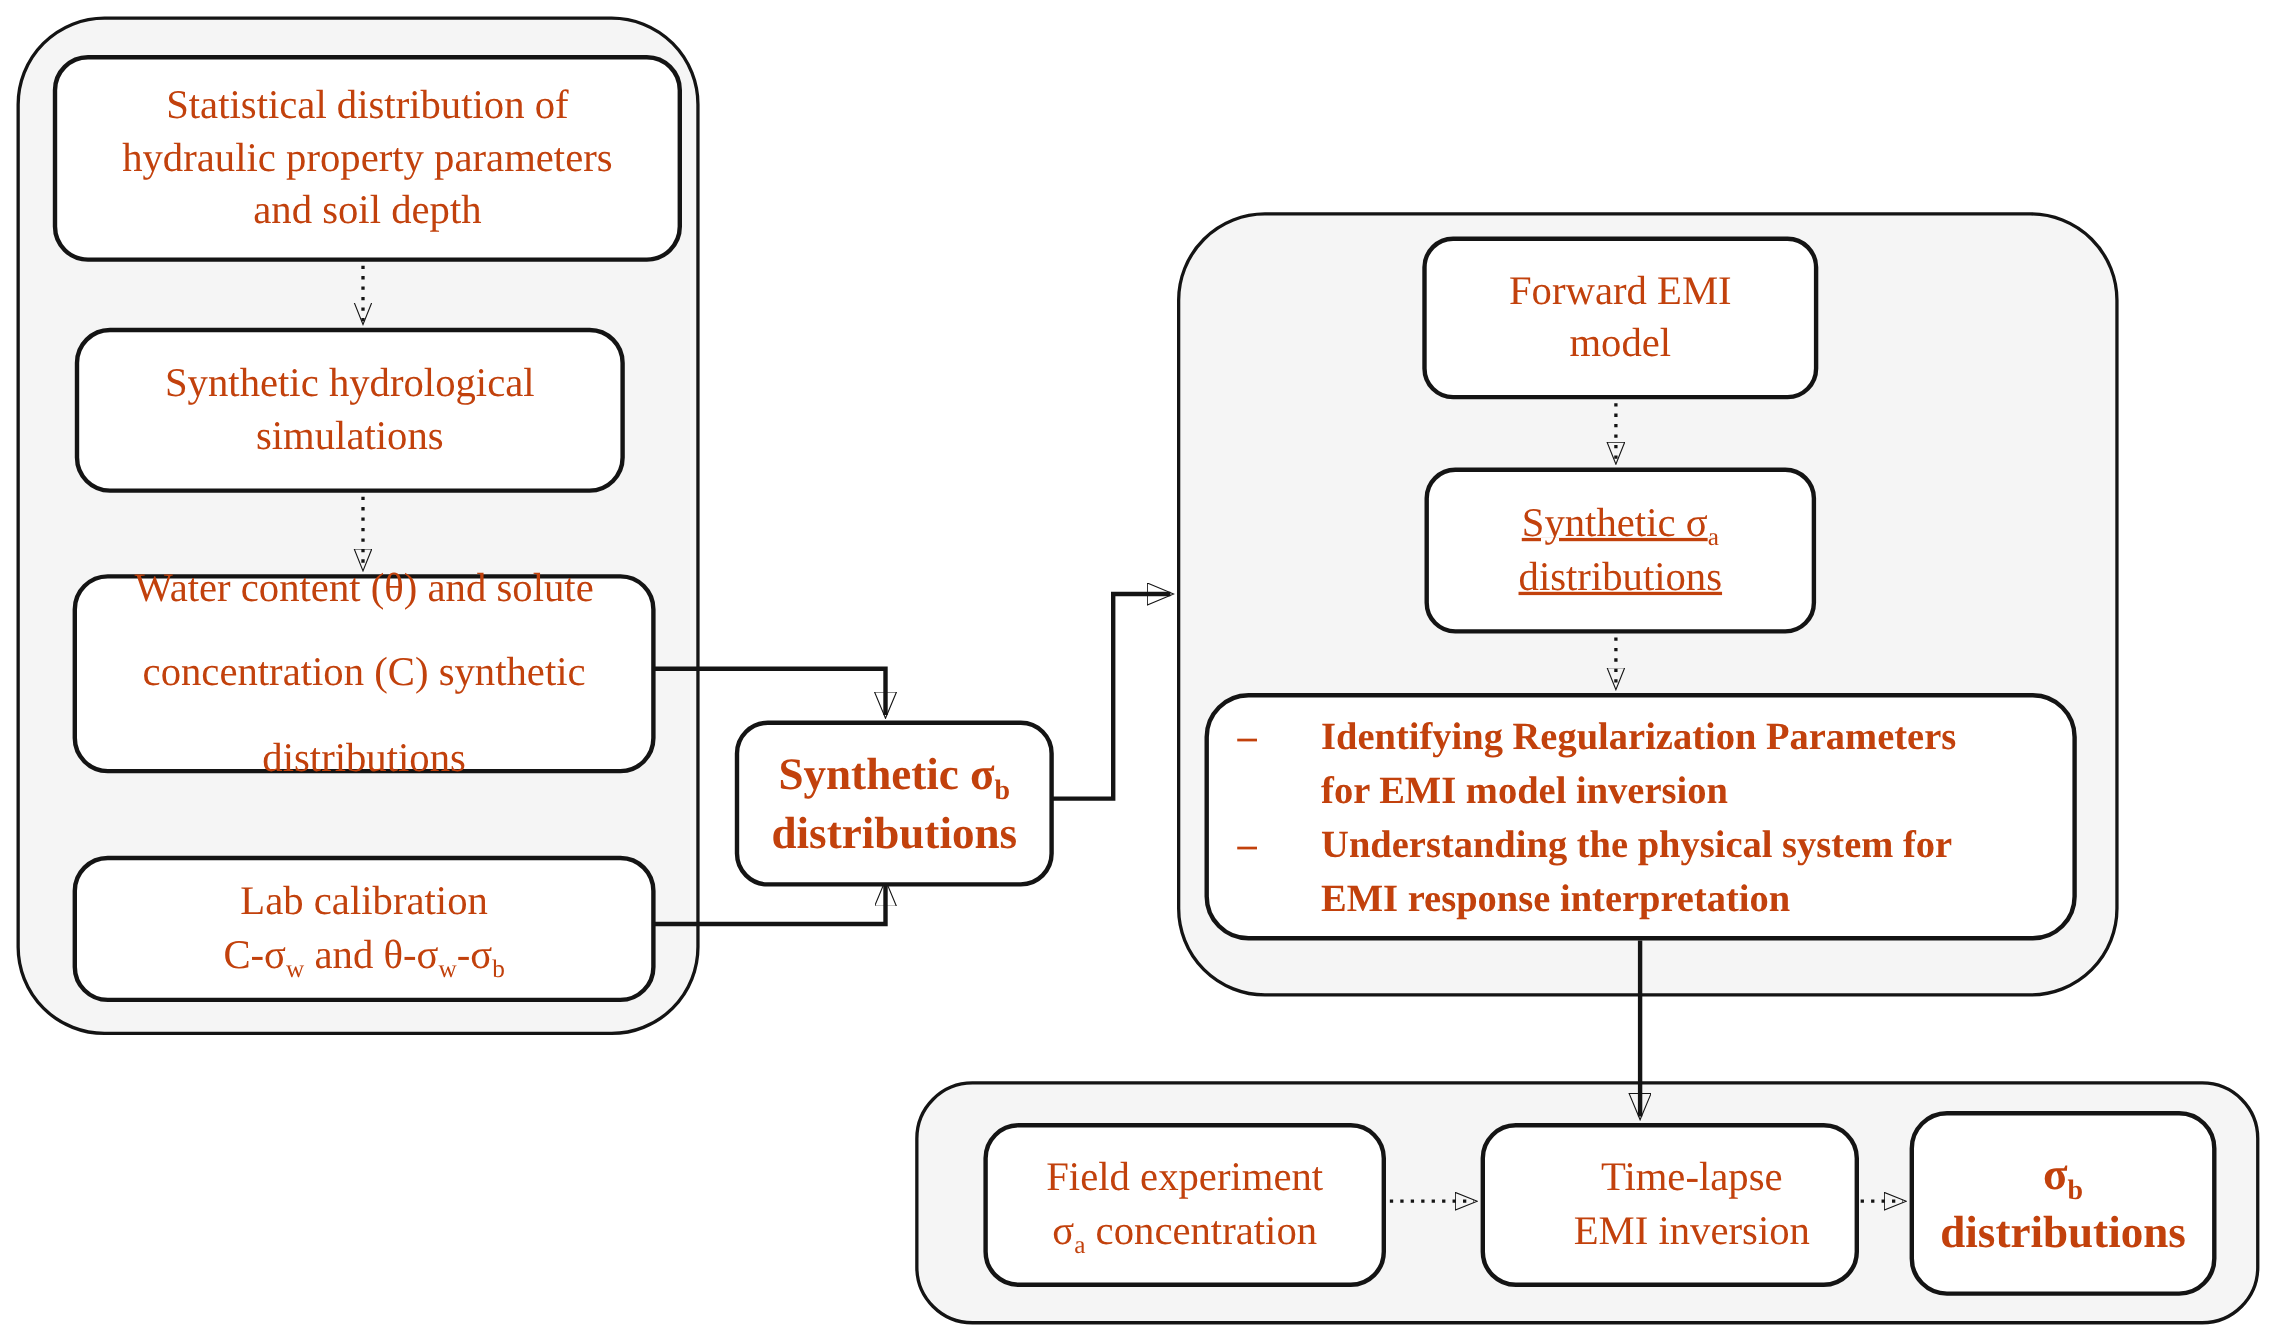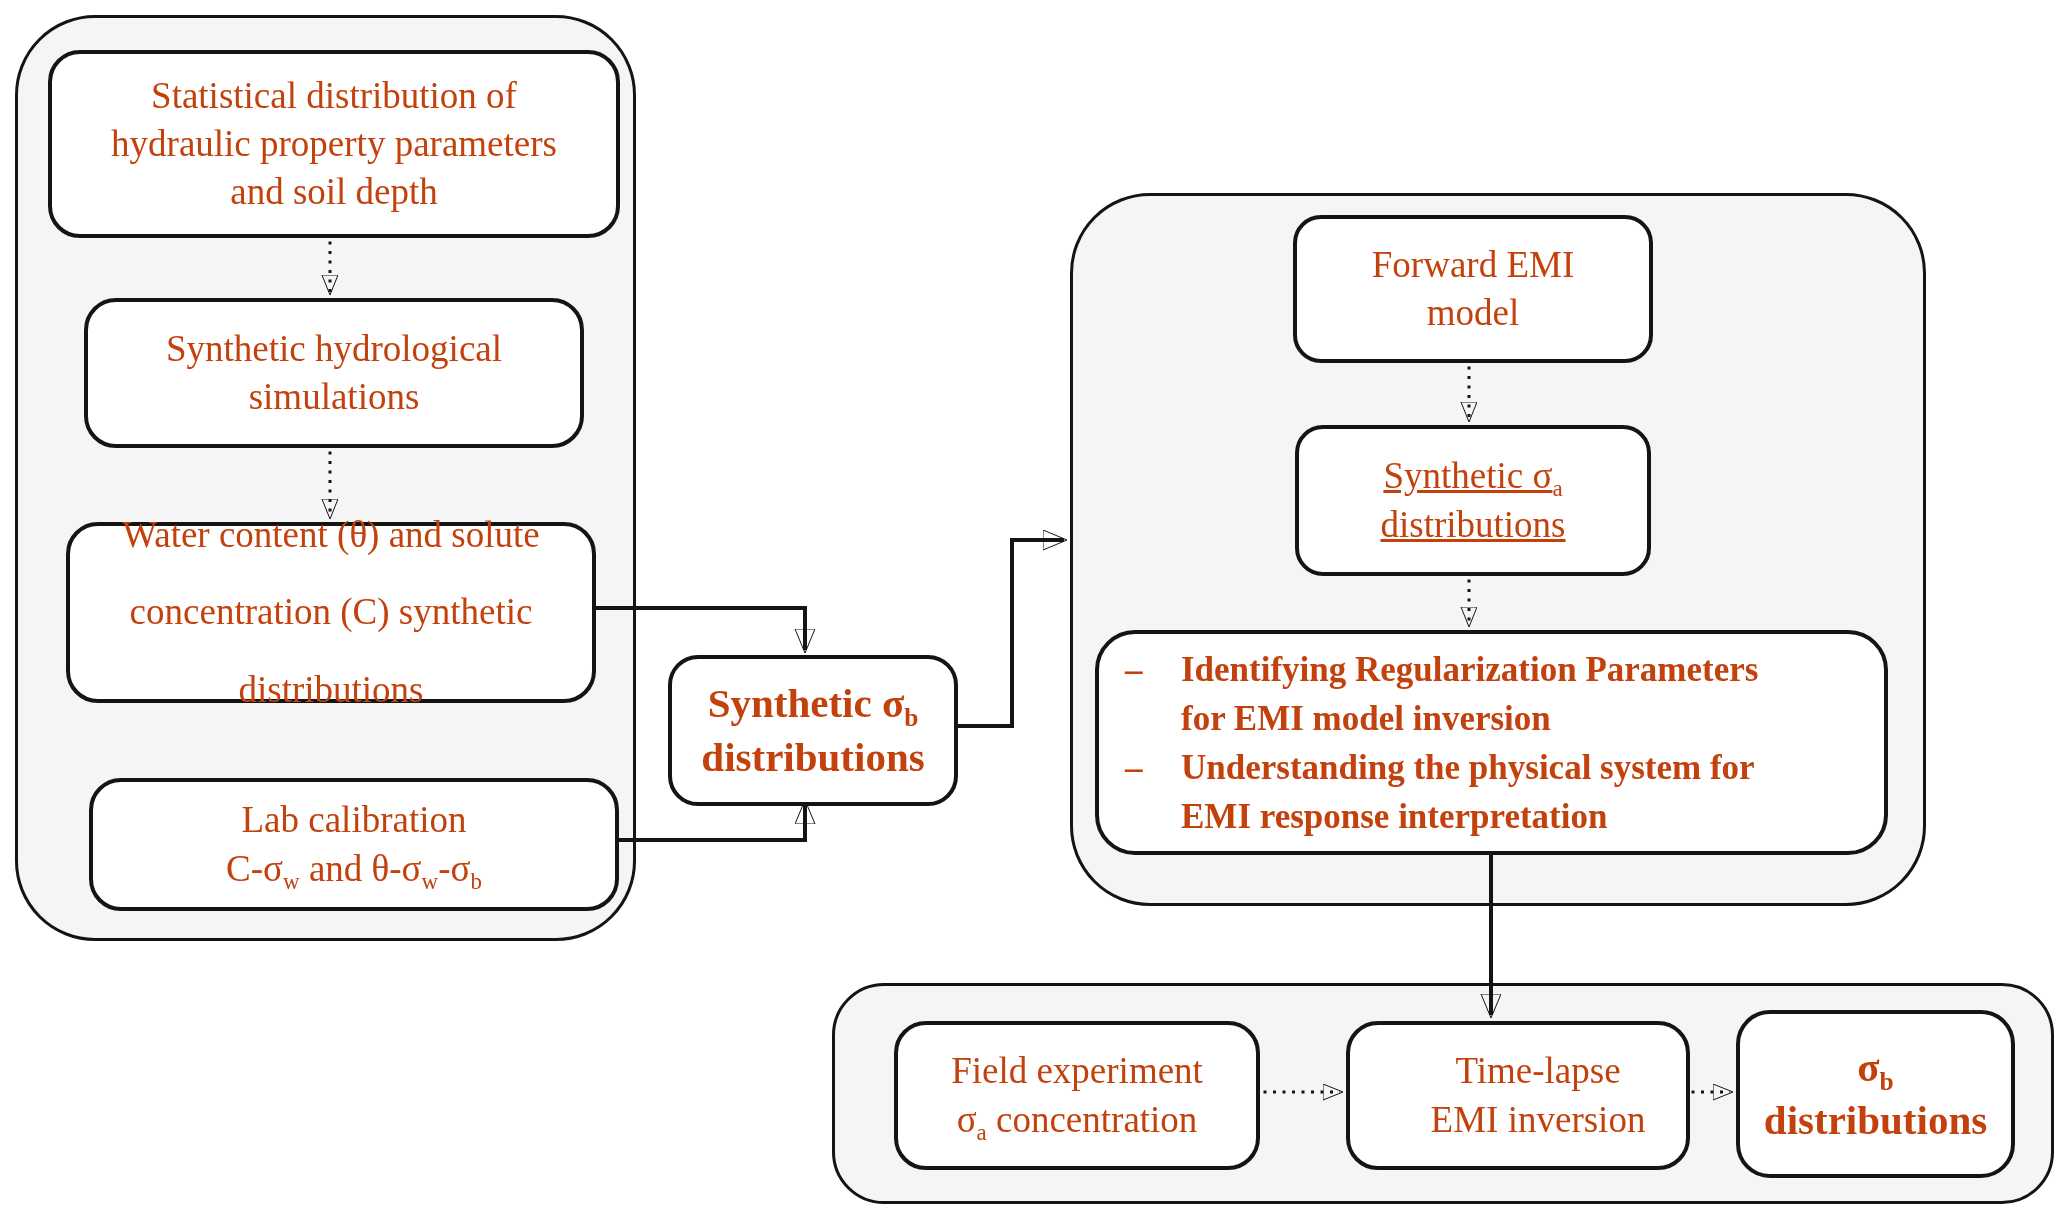--- a/index.html
+++ b/index.html
@@ -26,36 +26,36 @@
     border-radius:32px;
     display:flex;flex-direction:column;
     justify-content:center;align-items:center;
     text-align:center;
     font-size:37px;line-height:1.3;
   }
   .node .line{display:block;white-space:nowrap;}
   .bold{font-weight:bold;}
   sub{font-size:0.62em;line-height:0;}
   .n-a{left:48px;  top:50px;  width:564px; height:180px;}
-  .n-b{left:84px;  top:298px; width:492px; height:142px;text-align:center;}
+  .n-b{left:68px;  top:298px; width:492px; height:142px;text-align:center;}
   .n-c{left:66px;  top:522px; width:522px; height:173px;gap:29px;}
-  .n-d{left:66px;  top:778px; width:522px; height:125px;margin-left:23px;}
+  .n-d{left:66px;  top:778px; width:522px; height:125px;}
   .n-e{left:668px; top:655px; width:282px; height:143px; font-size:41px; border-radius:30px;text-align:right;}
   .n-f{left:1293px;top:215px; width:352px; height:140px; border-radius:28px;}
   .n-g{left:1295px;top:425px; width:348px; height:143px; border-radius:28px;text-decoration:underline;}
   .n-h{left:1095px;top:630px; width:793px; height:225px; border-radius:40px;
        align-items:stretch;text-align:left;font-size:35px;line-height:1.4;
        padding:0 10px 0 26px;box-sizing:border-box;}
   .n-i{left:894px; top:1021px;width:358px; height:141px;}
   .n-j{left:1346px;top:1021px;width:296px; height:141px;padding-left:40px;}
   .n-k{left:1736px;top:1010px;width:271px; height:160px; font-size:41px; border-radius:34px;}
   .bullet{display:flex;align-items:flex-start;}
   .bullet .dash{width:56px;flex:none;}
   .bullet .btext{display:block;}
-  .bullet .btext .line{white-space:nowrap;}
+  .bullet .btext .line{white-space:nowrap;margin-left:20px;}
   svg.wires{position:absolute;left:0;top:0;pointer-events:none;}
   svg.wires path{fill:none;stroke:var(--stroke,#141414);}
   svg.wires .s{stroke-width:4;}
   svg.wires .d{stroke-width:3;stroke-dasharray:3 6.5;}
 </style>
 </head>
 <body>
 
 <div class="canvas">
 

